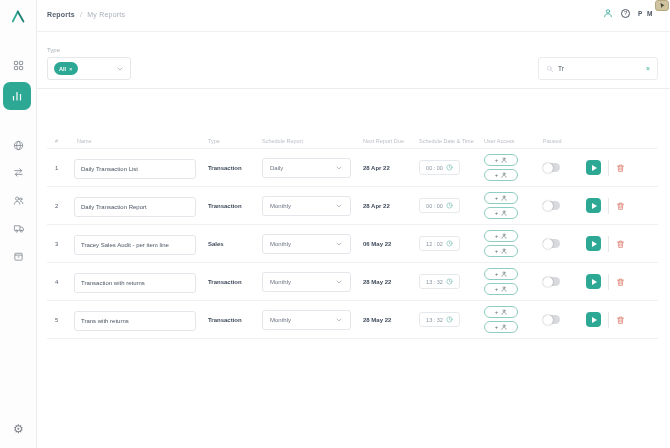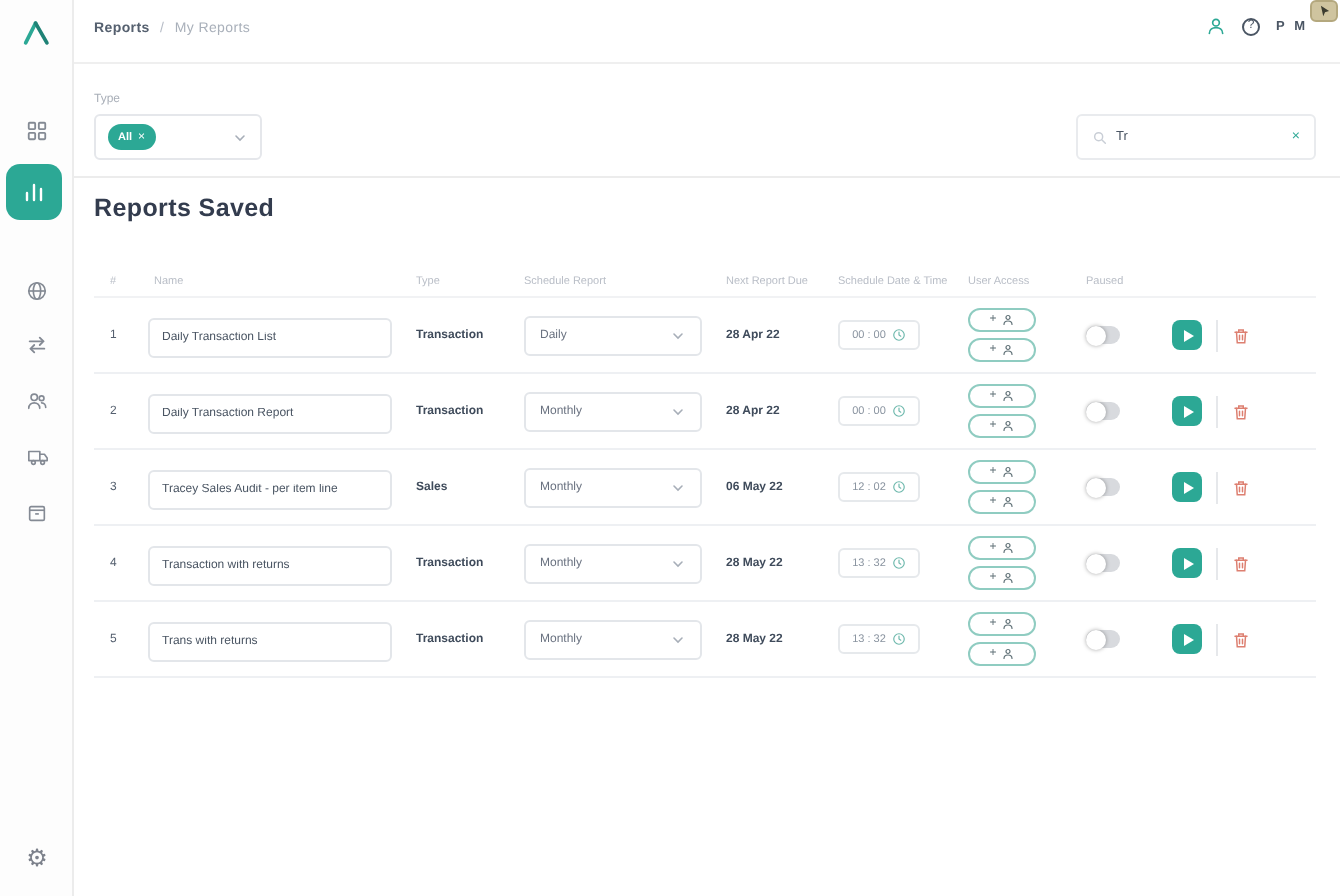--- a/index.html
+++ b/index.html
@@ -204,21 +204,20 @@
     <div class="search-box">
       <svg width="8" height="8" viewBox="0 0 24 24" fill="none" stroke="#c9ced6" stroke-width="2.2" stroke-linecap="round">
         <circle cx="10" cy="10" r="6"></circle>
           <path d="M15 15 l5 5"></path>
       </svg>
       <span class="search-val">Tr</span>
       <span class="search-x">×</span>
     </div>
   </div>
 
-  <div class="page-title">Reports Saved</div>
 
   <div class="table">
     <div class="thead">
       <div class="c c-num">#</div>
       <div class="c c-name" style="padding-left:8px">Name</div>
       <div class="c c-type" style="font-weight:normal;color:#b9bec7">Type</div>
       <div class="c c-sched">Schedule Report</div>
       <div class="c c-due" style="font-weight:normal;color:#b9bec7">Next Report Due</div>
       <div class="c c-time">Schedule Date &amp; Time</div>
       <div class="c c-acc">User Access</div>

